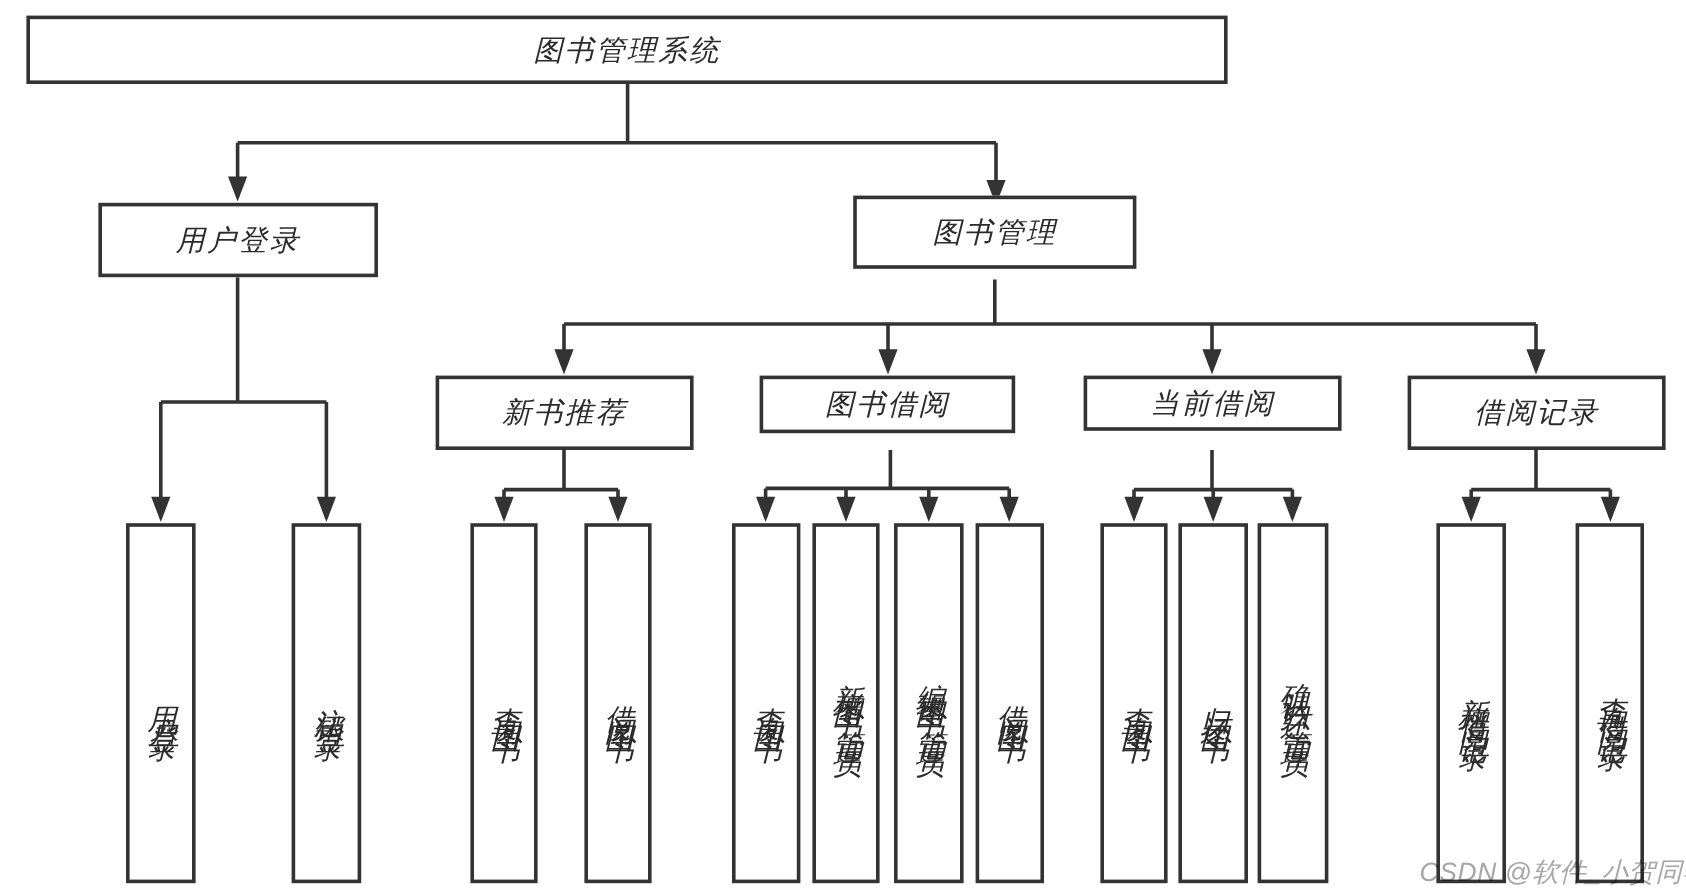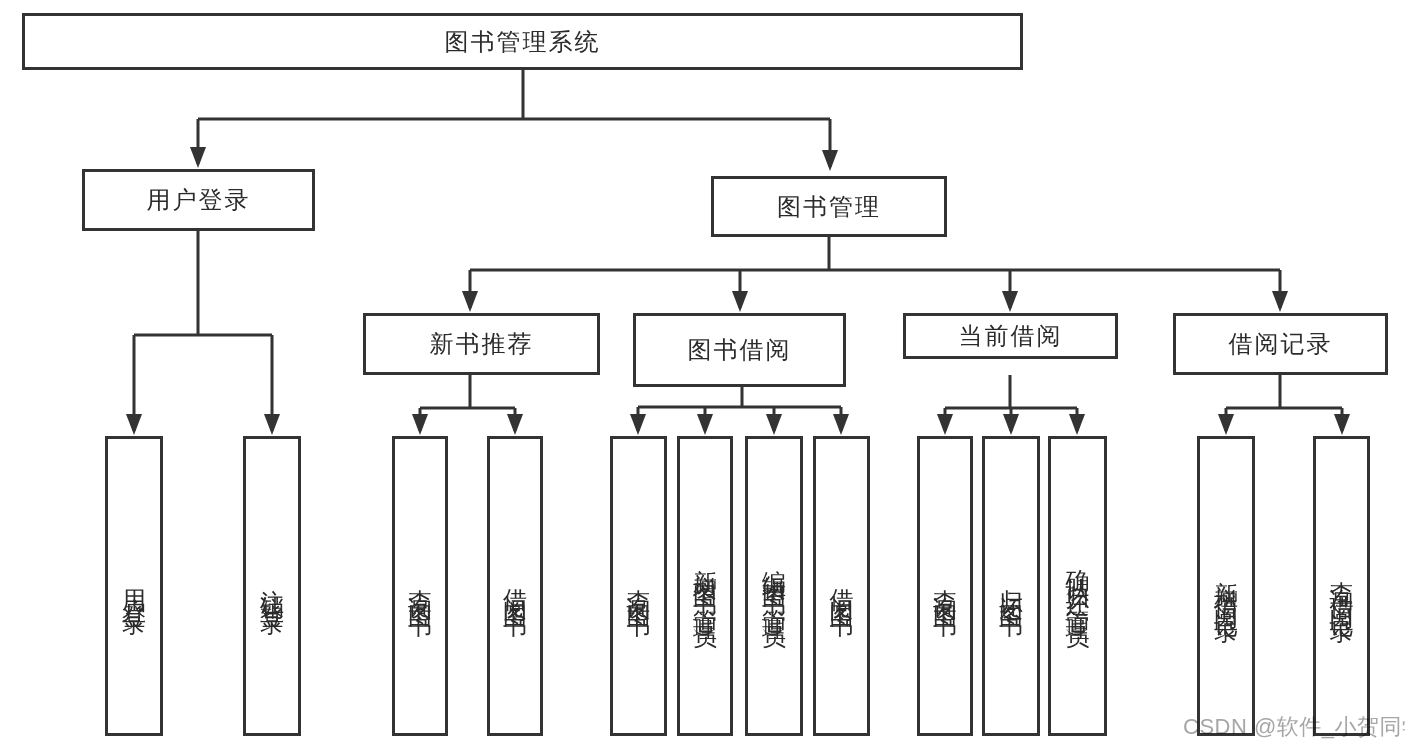--- a/index.html
+++ b/index.html
@@ -7,20 +7,21 @@
     padding: 0;
     background: #ffffff;
     font-family: "Liberation Sans", "DejaVu Sans", sans-serif;
   }
   #canvas {
     position: relative;
     width: 1405px;
     height: 747px;
     background: #ffffff;
     overflow: hidden;
+    font-style: italic;
   }
   #connectors {
     position: absolute;
     left: 0; top: 0;
     width: 1405px;
     height: 747px;
   }
   .node {
     position: absolute;
     box-sizing: border-box;
@@ -97,24 +98,24 @@
       <polygon points="1003,414 1019,414 1011,435"></polygon>
       <polygon points="1069,414 1085,414 1077,435"></polygon>
       <polygon points="1218,414 1234,414 1226,435"></polygon>
       <polygon points="1334,414 1350,414 1342,435"></polygon>
     </g>
   </svg>
 
   <div class="node hbox" style="left:22px; top:13px; width:1001px; height:57px;">图书管理系统</div>
 
   <div class="node hbox" style="left:82px; top:169px; width:233px; height:62px;">用户登录</div>
-  <div class="node hbox" style="left:711px; top:176px; width:236px; height:61px;">图书管理</div>
+  <div class="node hbox" style="left:711px; top:163px; width:236px; height:61px;">图书管理</div>
 
-  <div class="node hbox" style="left:363px; top:313px; width:237px; height:62px;">新书推荐</div>
-  <div class="node hbox" style="left:633px; top:313px; width:213px; height:74px;">图书借阅</div>
+  <div class="node hbox" style="left:363px; top:313px; width:215px; height:62px;">新书推荐</div>
+  <div class="node hbox" style="left:633px; top:313px; width:213px; height:48px;">图书借阅</div>
   <div class="node hbox" style="left:903px; top:313px; width:215px; height:46px;">当前借阅</div>
   <div class="node hbox" style="left:1173px; top:313px; width:215px; height:62px;">借阅记录</div>
 
   <div class="node vbox" style="left:105px; top:436px; width:58px; height:300px;">
     <span>用户登录</span>
   </div>
   <div class="node vbox" style="left:243px; top:436px; width:58px; height:300px;">
     <span>注销登录</span>
   </div>
 

